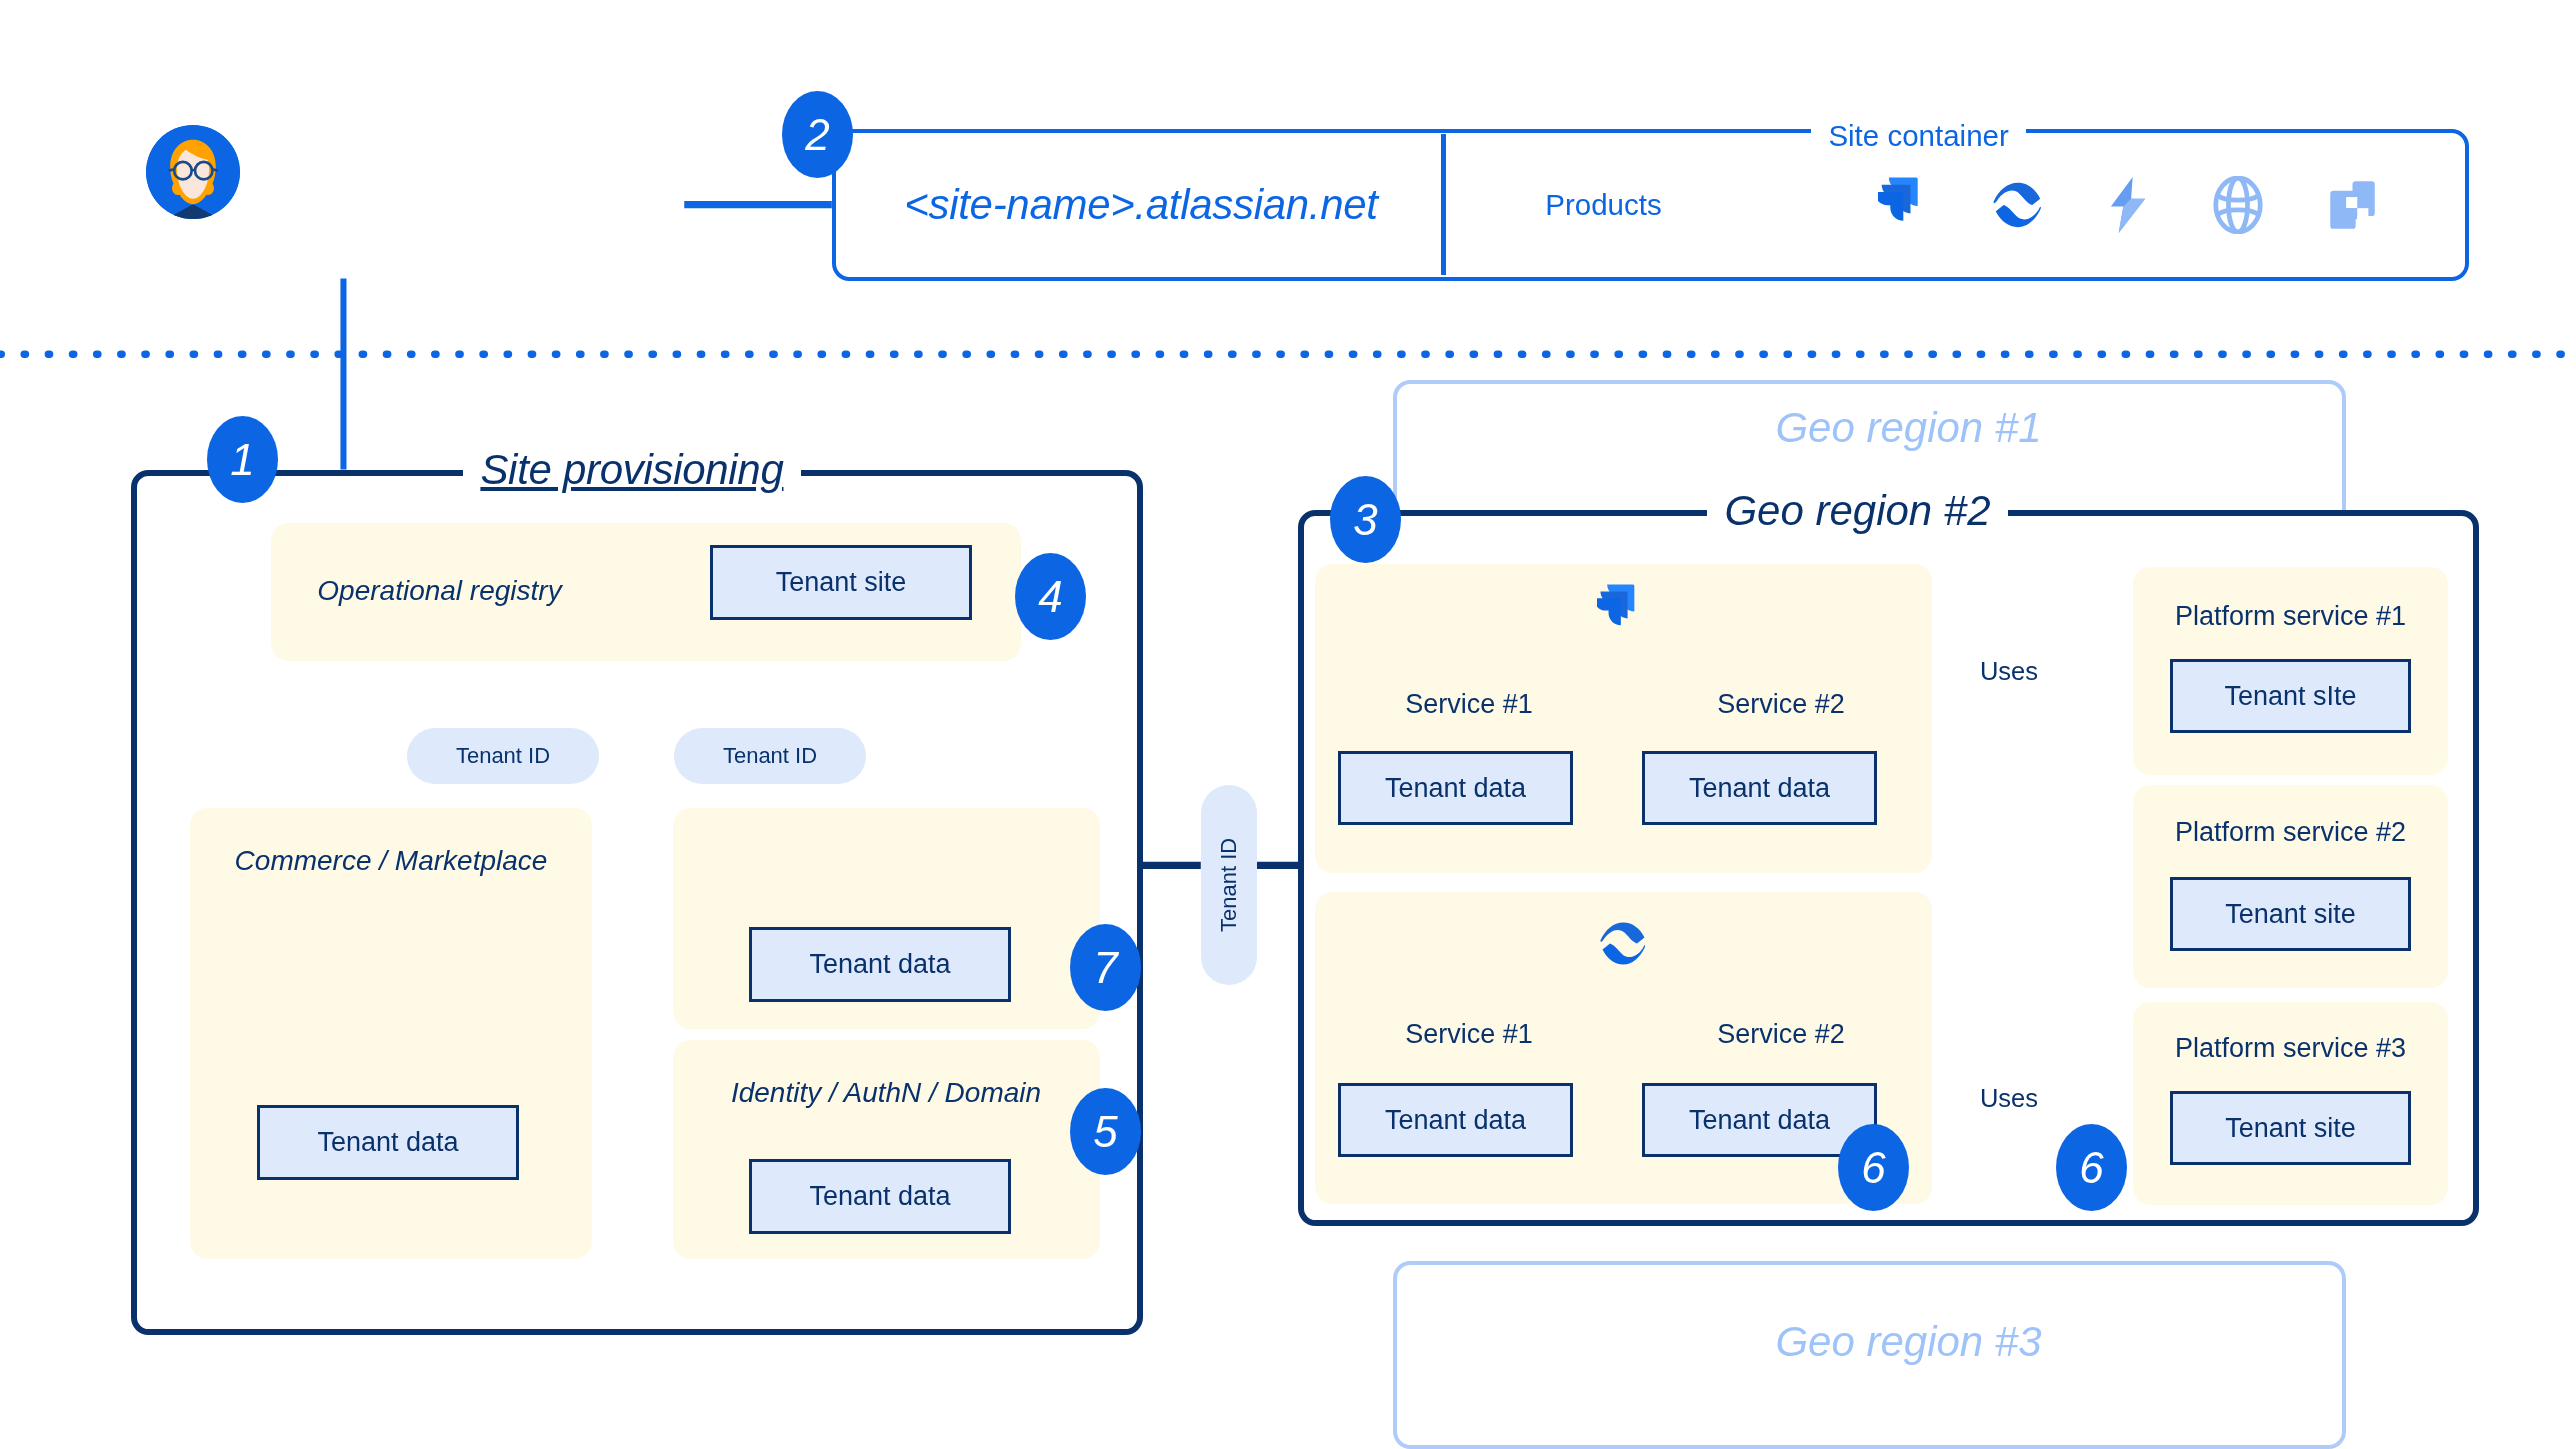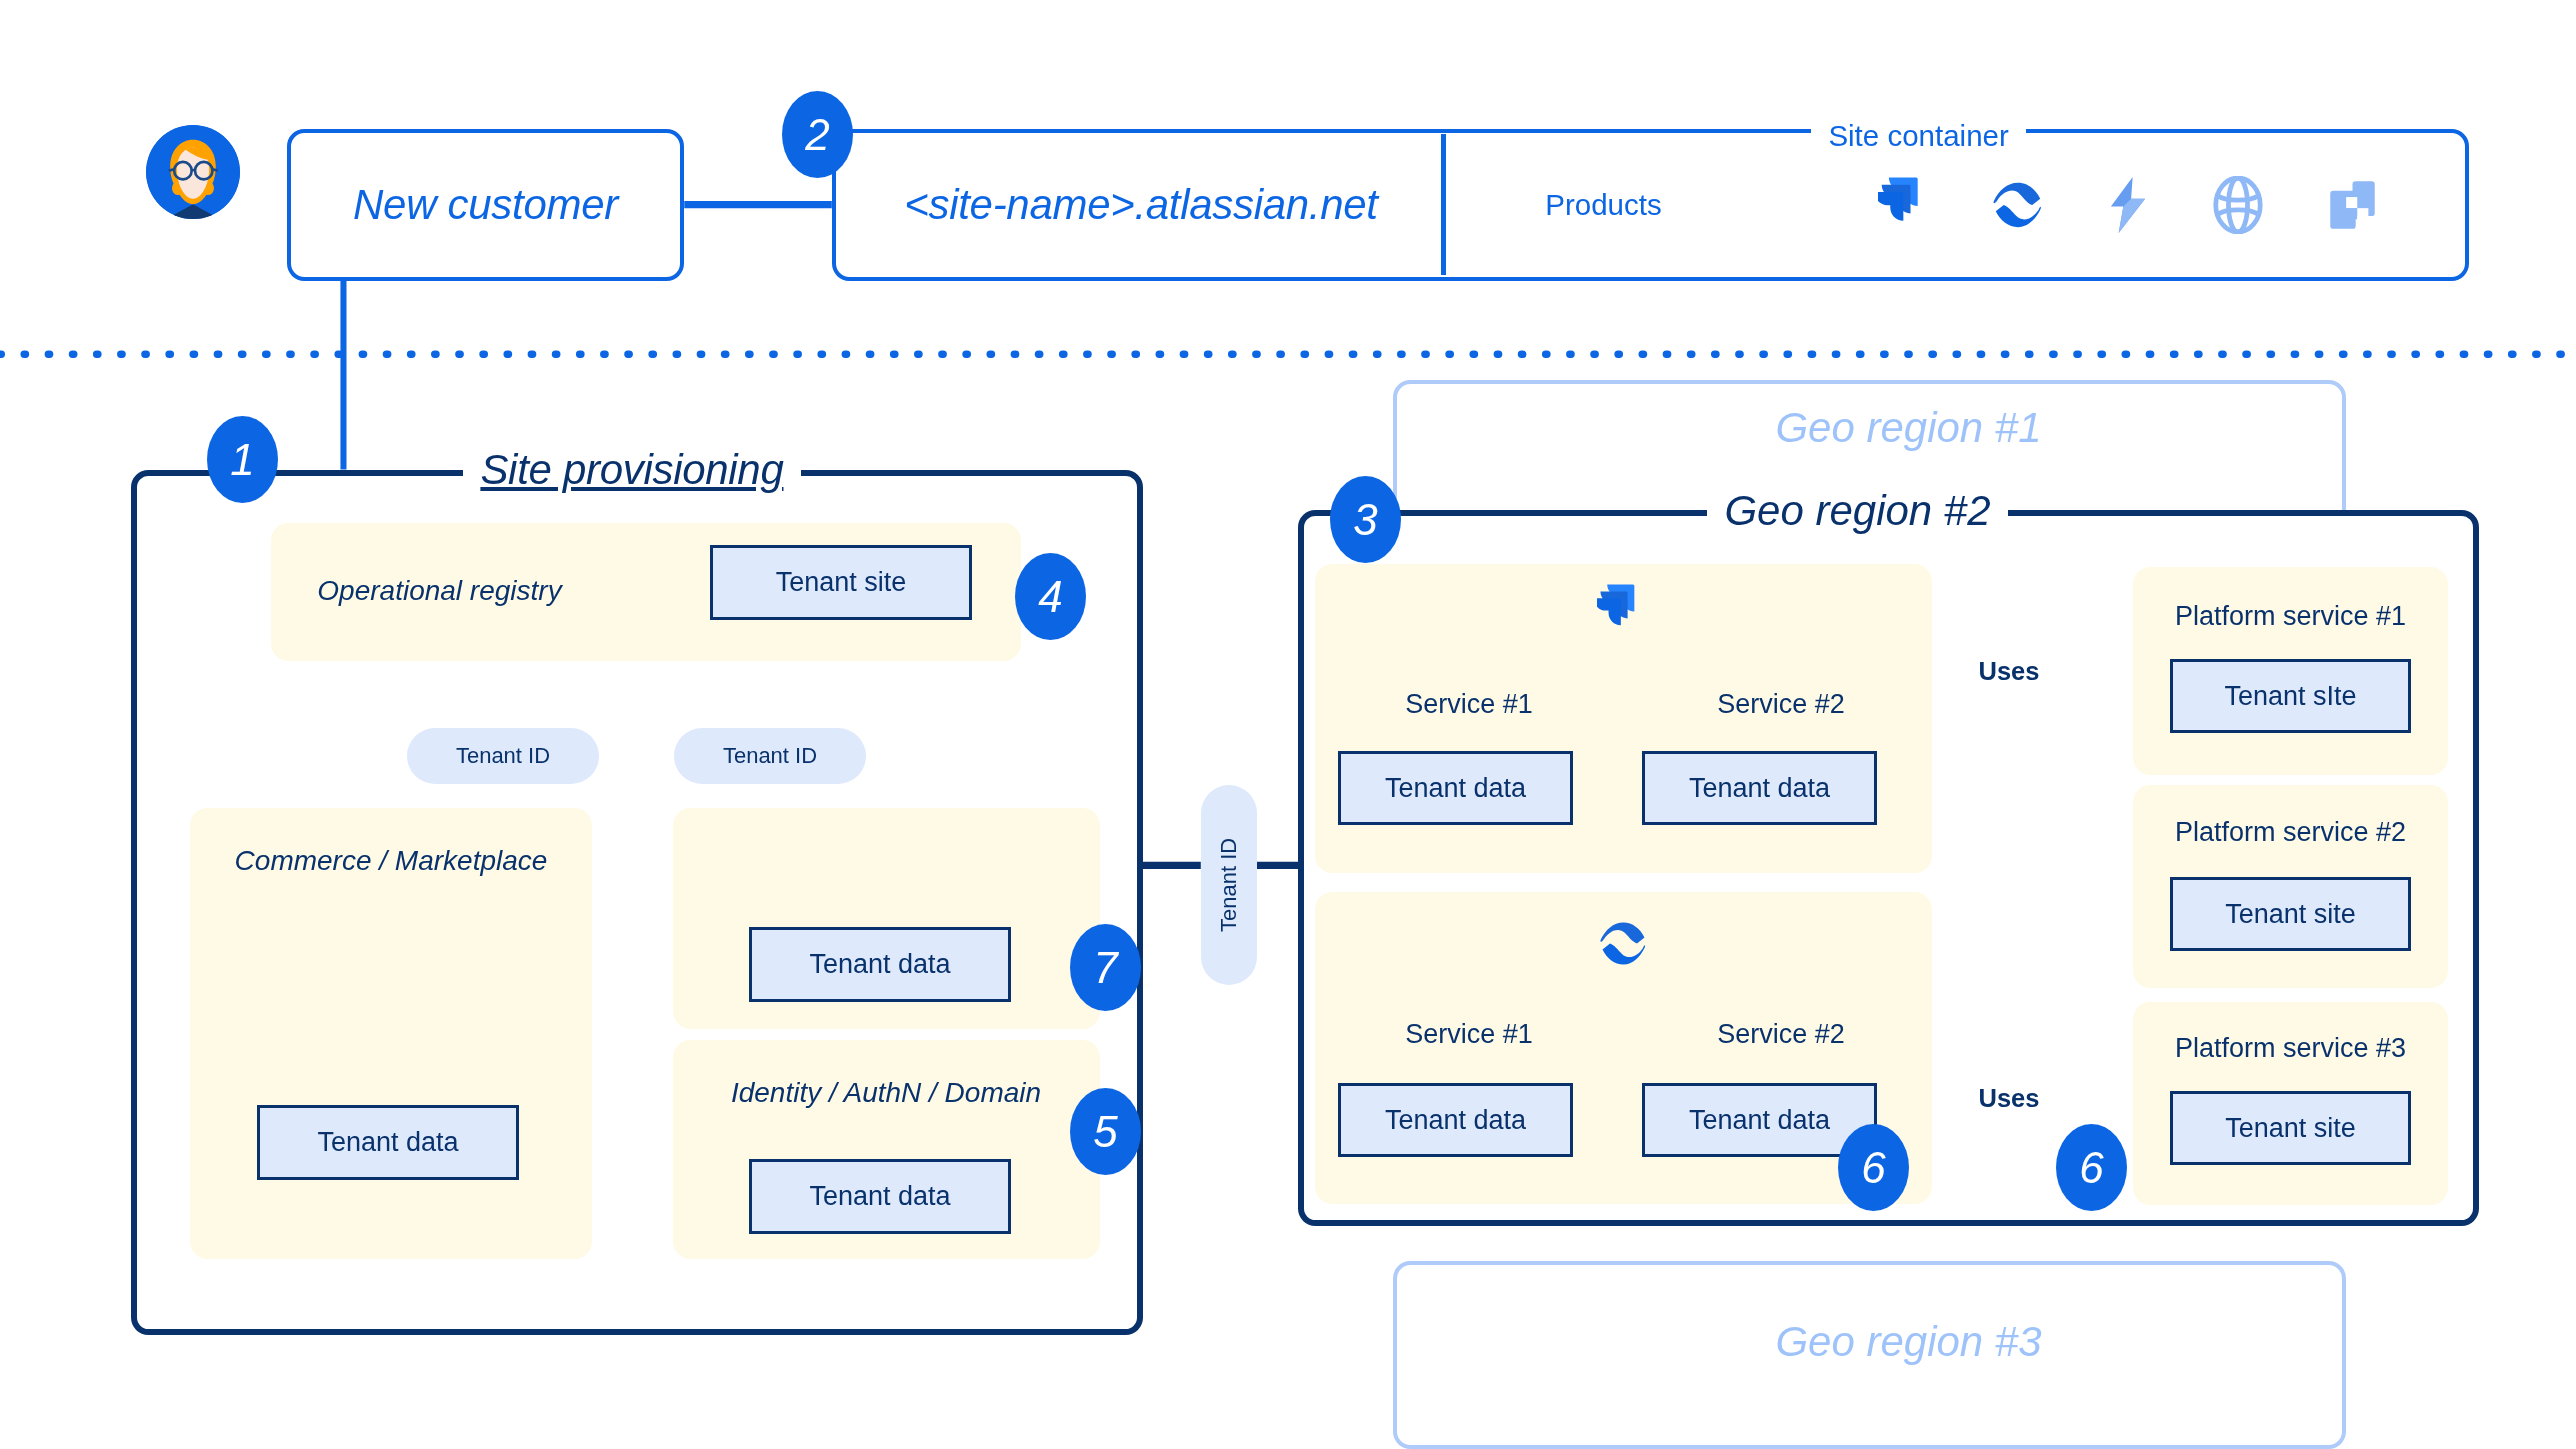--- a/index.html
+++ b/index.html
@@ -24,21 +24,21 @@
   .lbl-blue{color:#0C66E4;}
   .lbl-ghost{color:#9EC2FA;}
 
   
   .t-heading{font-size:42px;font-style:italic;font-weight:400;letter-spacing:-0.3px;}
   .t-region{font-size:42px;font-style:italic;font-weight:400;}
   .t-sub{font-size:29.5px;font-weight:400;}
   .t-group{font-size:28px;font-style:italic;font-weight:400;}
   .t-tile{font-size:27px;font-weight:400;}
   .t-small{font-size:22px;font-weight:400;margin-top:20px;}
-  .t-uses{font-size:25.5px;font-weight:700;}
+  .t-uses{font-size:25.5px;font-weight:400;}
 
   
   .badge{position:absolute;width:71px;height:87px;border-radius:50%;
          background:#0C66E4;color:#ffffff;display:flex;align-items:center;
          justify-content:center;font-size:44px;font-style:italic;z-index:60;}
 
   
   .chip{position:absolute;background:#ffffff;padding:0 17.4px;z-index:30;
         white-space:nowrap;}
 
@@ -112,23 +112,20 @@
       <g fill="none" stroke="#1A4A8A" stroke-width="4">
         <circle cx="55" cy="68" r="13"></circle>
         <circle cx="86" cy="68" r="13"></circle>
         <line x1="68" y1="67" x2="73" y2="67"></line>
         <line x1="42" y1="66" x2="34" y2="68"></line>
         <line x1="99" y1="66" x2="107" y2="68"></line>
       </g>
     </svg>
   </div>
 
-  <div class="abs card-blue txt" style="left:287px;top:129px;width:397px;height:152px;">
-    <span class="t-heading lbl-blue">New customer</span>
-  </div>
 
   <div class="abs card-blue" style="left:832px;top:129px;width:1637px;height:152px;"></div>
 
   <div class="chip txt t-sub lbl-blue" style="left:1811px;top:118px;height:35px;">Site container</div>
 
   <div class="abs txt" style="left:839px;top:134px;width:604px;height:141px;">
     <span class="t-heading lbl-blue">&lt;site-name&gt;.atlassian.net</span>
   </div>
 
   <div class="abs" style="left:1441px;top:134px;width:4.7px;height:141px;background:#0C66E4;"></div>

